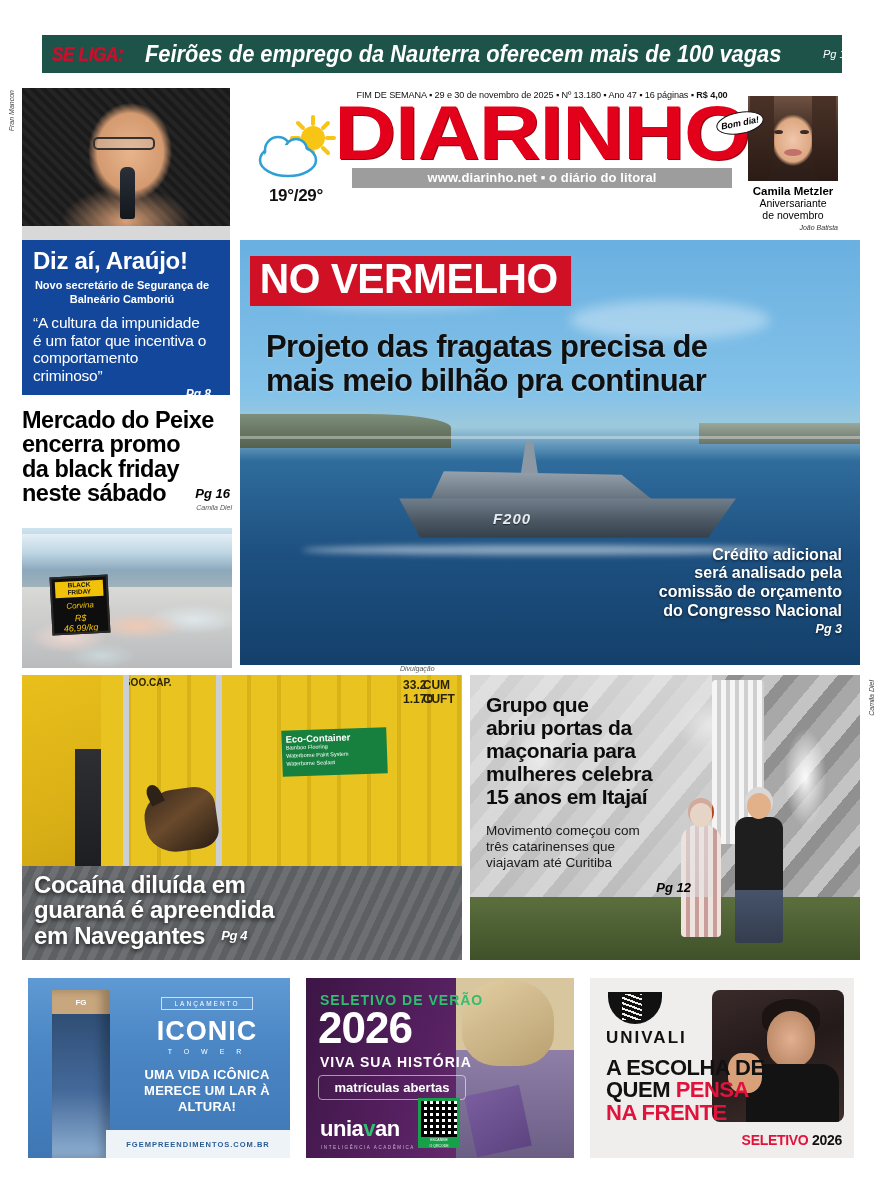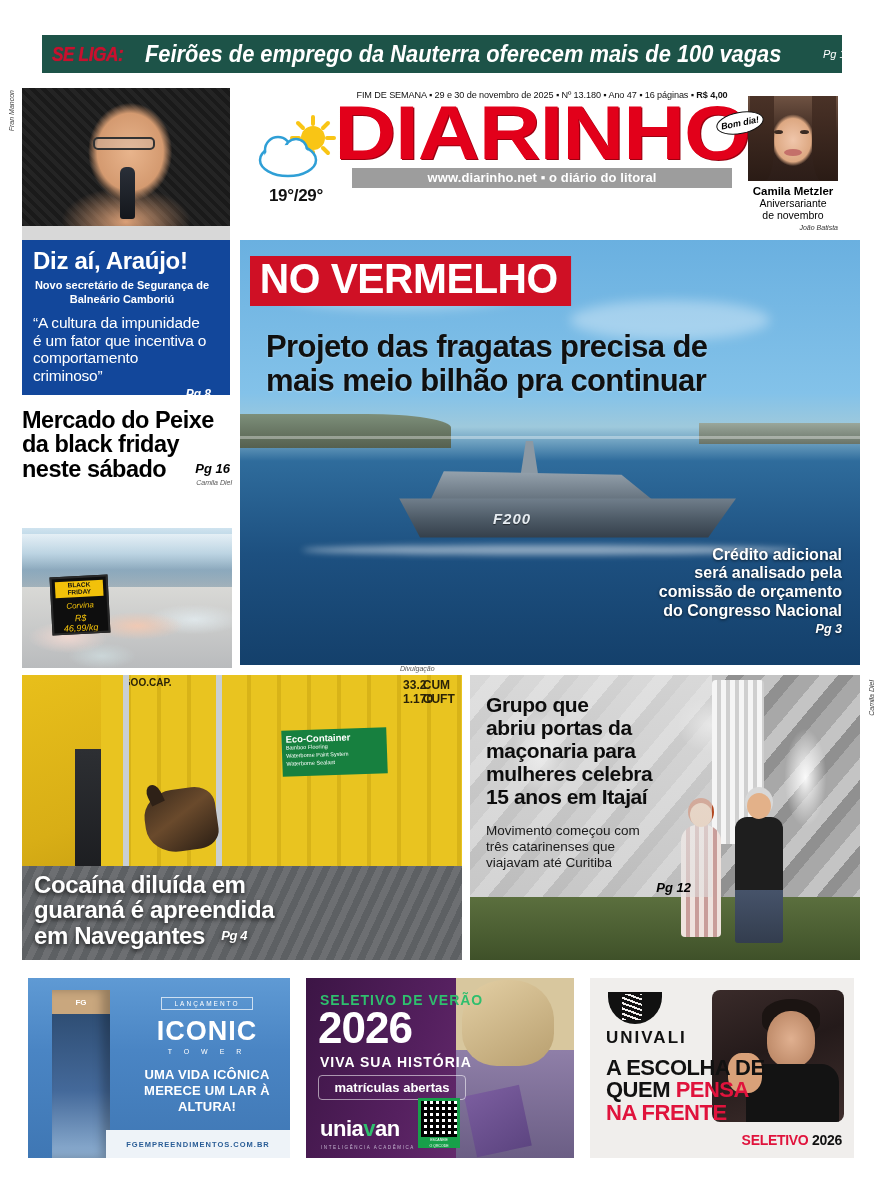--- a/index.html
+++ b/index.html
@@ -478,20 +478,21 @@
       <div>“A cultura da impunidade</div>
       <div>é um fator que incentiva o</div>
       <div>comportamento criminoso”</div>
     </div>
     <div class="blue-pg">Pg 8</div>
   </div>
 
   <div class="mercado">
     <h2>
       <div>Mercado do Peixe</div>
+      <div>encerra promo</div>
       <div>da black friday</div>
       <div>neste sábado</div>
     </h2>
     <div class="mercado-pg">Pg 16</div>
     <div class="mercado-credit">Camila Diel</div>
   </div>
 
   <div class="photo-fish">
     <div class="fish-glass"></div>
     <div class="fish-tray"></div>

